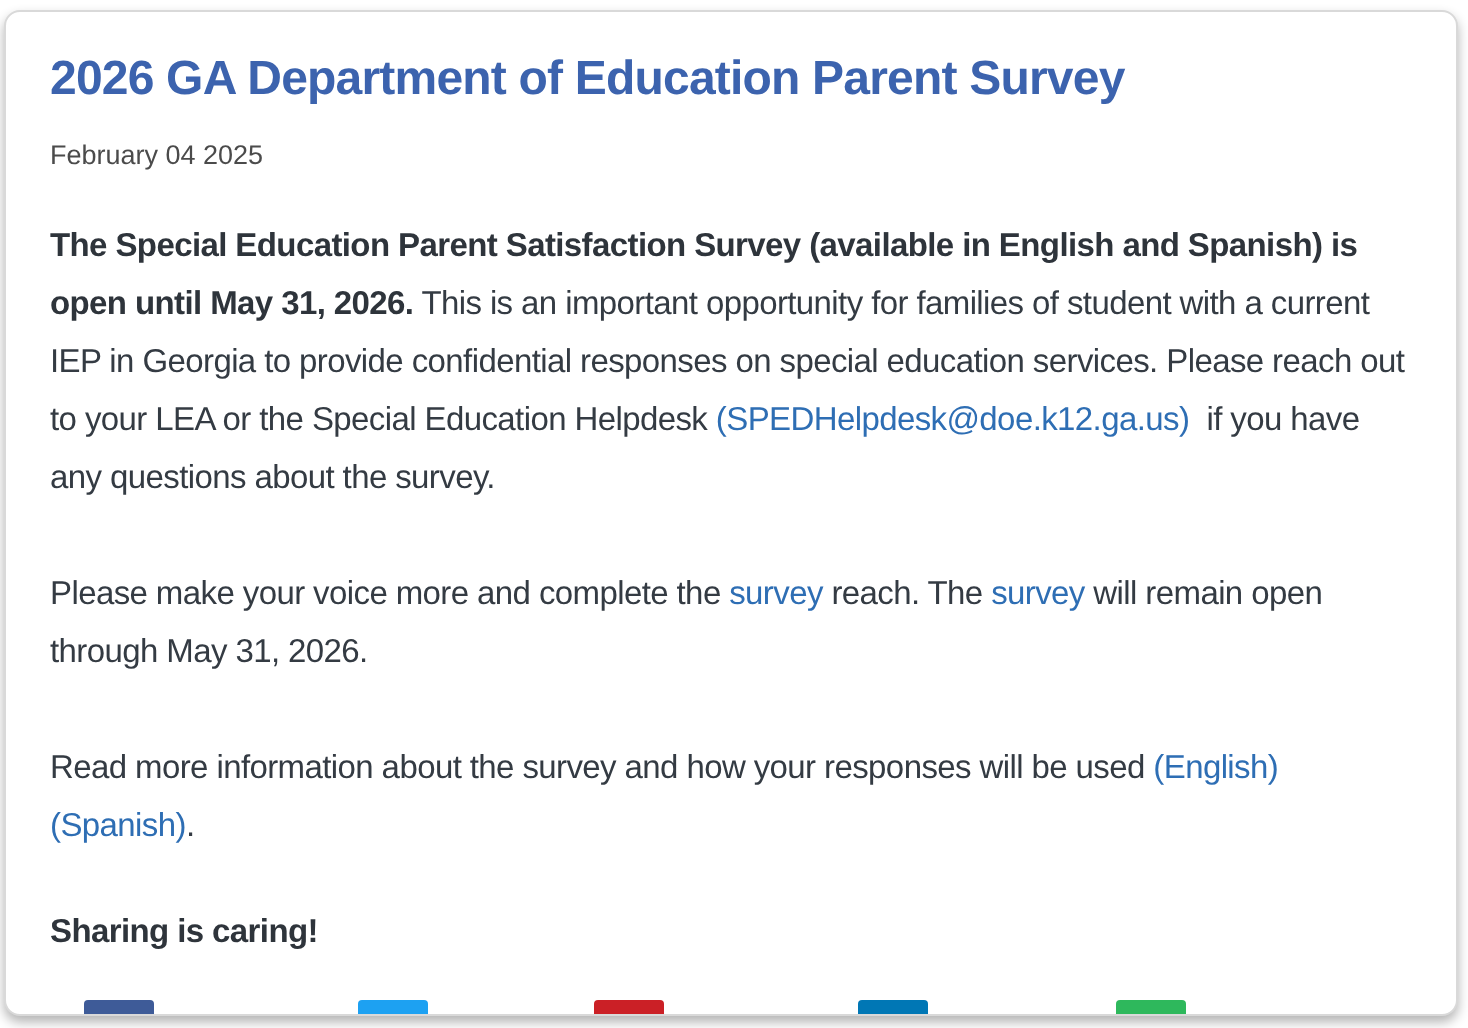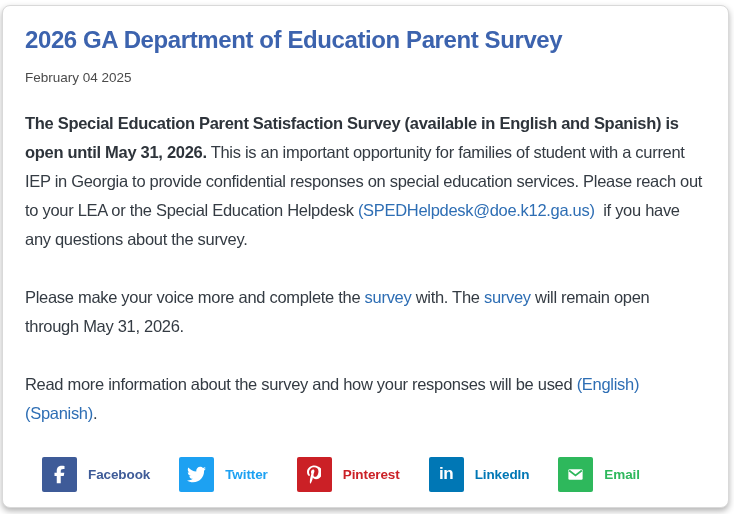--- a/index.html
+++ b/index.html
@@ -101,24 +101,25 @@
 <body>
 
 <div class="card">
 
   <h1 class="title" style="color: rgb(60, 99, 174);">2026 GA Department of Education Parent Survey</h1>
 
   <div class="date">February 04 2025</div>
 
   <p class="body"><b>The Special Education Parent Satisfaction Survey (available in English and Spanish) is open until May 31, 2026.</b><span> This is an important opportunity for families of student with a current IEP in Georgia to provide confidential responses on special education services. Please reach out to your LEA or the Special Education Helpdesk </span><a class="link" style="color: rgb(46, 110, 180);">(SPEDHelpdesk@doe.k12.ga.us</a><span class="linkish" style="color: rgb(46, 110, 180);">)</span><span>&nbsp; if you have any questions about the survey.</span></p>
 
-  <p class="body"><span>Please make your voice more and complete the </span><a class="link" style="color: rgb(46, 110, 180);">survey</a><span> with. The </span><a class="link" style="color: rgb(46, 110, 180);">survey</a><span> will remain open through May 31, 2026.</span></p>
+  <p class="body"><span>Please make your voice more and complete the </span><a class="link" style="color: rgb(46, 110, 180);">survey</a><span> reach. The </span><a class="link" style="color: rgb(46, 110, 180);">survey</a><span> will remain open through May 31, 2026.</span></p>
 
   <p class="body"><span>Read more information about the survey and how your responses will be used </span><span class="linkish" style="color: rgb(46, 110, 180);">(</span><a class="link" style="color: rgb(46, 110, 180);">English</a><span class="linkish" style="color: rgb(46, 110, 180);">)</span><span> </span><span class="linkish" style="color: rgb(46, 110, 180);">(</span><a class="link" style="color: rgb(46, 110, 180);">Spanish</a><span class="linkish" style="color: rgb(46, 110, 180);">)</span><span>.</span></p>
 
+  <p class="sharing">Sharing is caring!</p>
 
   <div class="share-row">
 
     <a class="share-btn">
       <span class="icon-box" style="background: rgb(62, 91, 152); color: rgb(62, 91, 152);">
         <svg width="11" height="19" viewBox="0 0 320 512">
             <path fill="#ffffff" d="M80 299.3V512H196V299.3h86.5l18-97.8H196V166.9c0-51.7 20.3-71.5 72.7-71.5c16.3 0 29.4 .4 37 1.2V7.9C291.4 4 256.4 0 236.2 0C129.3 0 80 50.5 80 156.7v44.8H14v97.8H80z"></path>
           </svg>
       </span>
       <span class="share-label" style="color: rgb(62, 91, 152);">Facebook</span>

